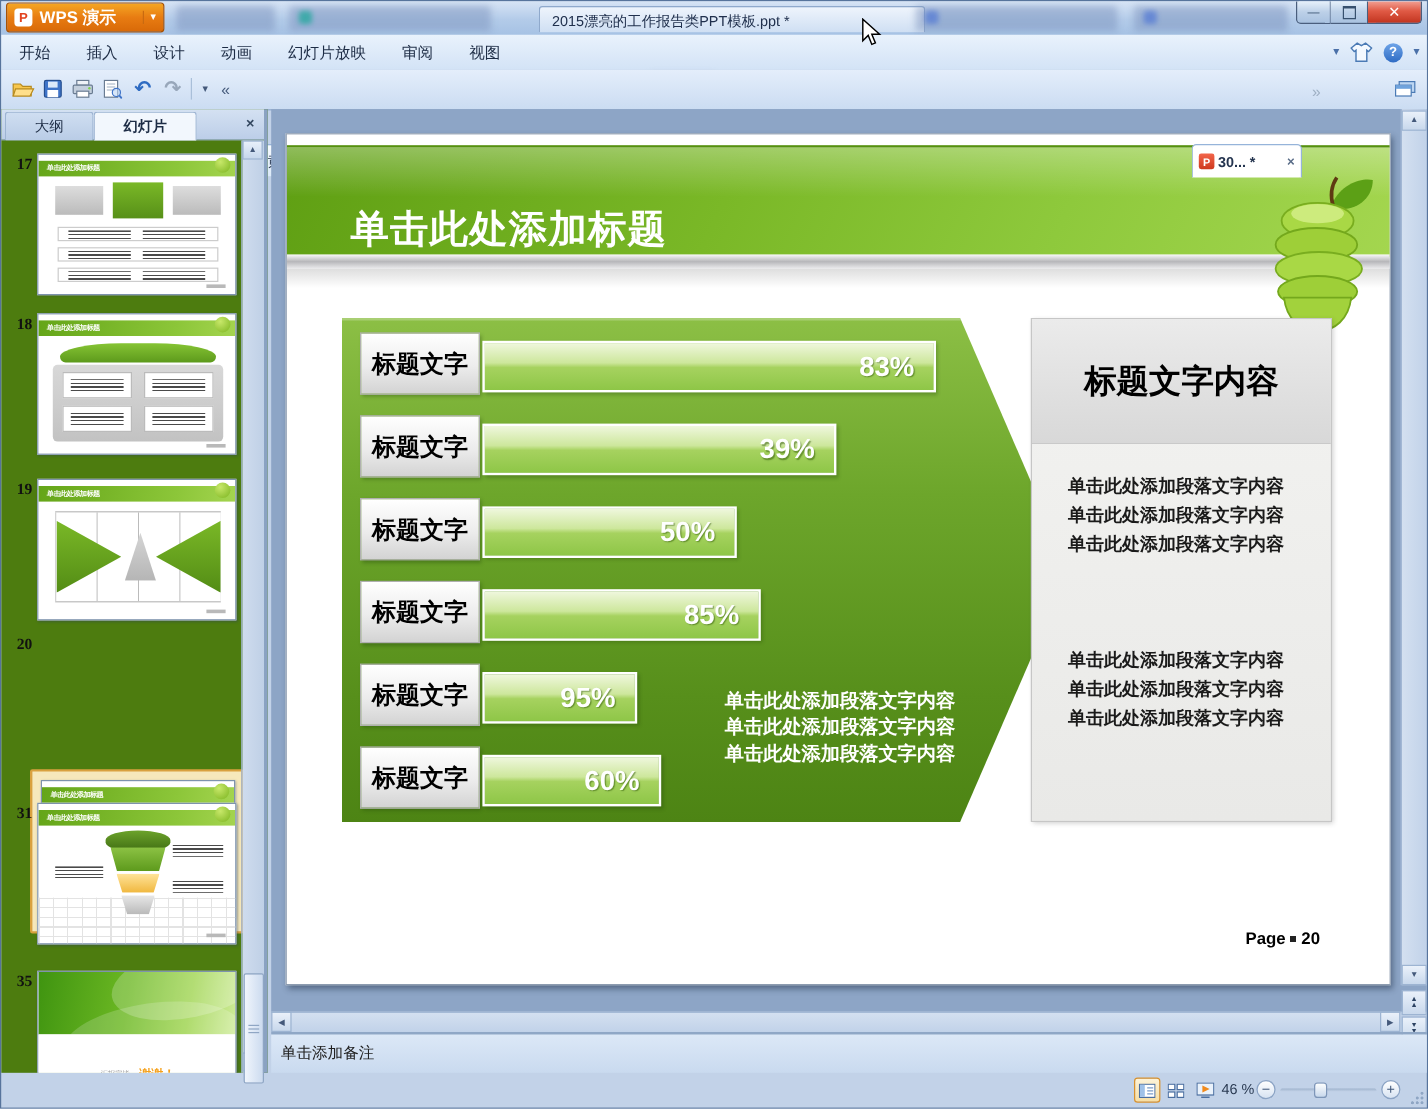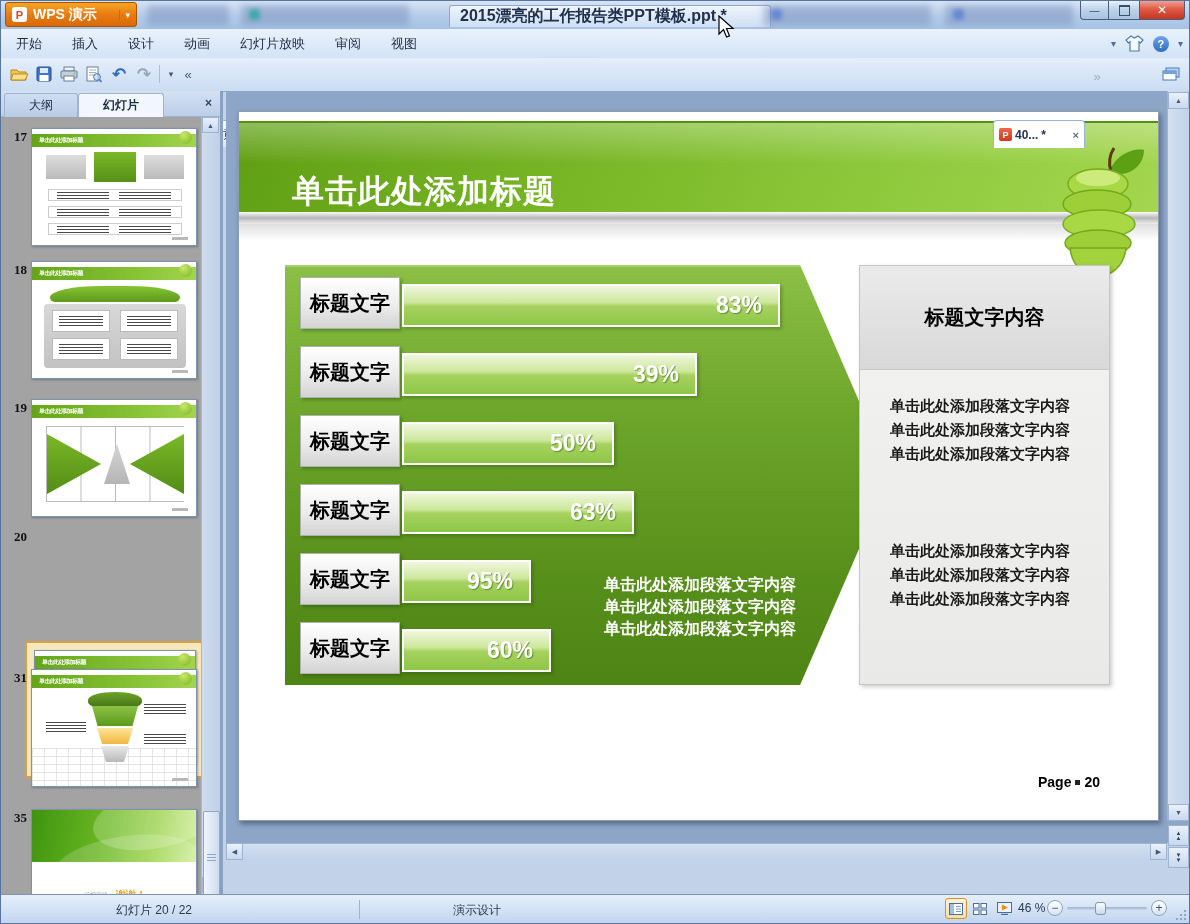--- a/index.html
+++ b/index.html
@@ -7,21 +7,21 @@
   .app{position:relative;width:1190px;height:924px;overflow:hidden;background:#c2d2e8;border:1px solid #57749c;box-sizing:border-box;}
   .abs{position:absolute;}
   
   .titlebar{position:absolute;left:0;top:0;width:1190px;height:28px;background:linear-gradient(180deg,#d7e4f5,#b3cbe9 55%,#a6c2e4);}
   .wpsbtn{position:absolute;left:4px;top:1px;height:25px;width:132px;display:flex;align-items:center;gap:6px;padding:0 6px;box-sizing:border-box;
     background:linear-gradient(180deg,#f5a623,#e87c12 50%,#d96a08);border:1px solid #a65207;border-radius:3px;color:#fff;font-size:14px;font-weight:bold;cursor:default;}
   .wpslogo{width:15px;height:15px;background:#fff;border-radius:3px;color:#e2421f;font-size:11px;font-weight:bold;display:flex;align-items:center;justify-content:center;}
   .wpsdrop{margin-left:auto;font-size:9px;border-left:1px solid #c96a10;padding-left:5px;color:#fff;}
   .blurblob{filter:blur(3px);background:#7d93bd;opacity:.5;border-radius:3px;}
   .ttab{position:absolute;top:4px;height:21px;border-radius:3px 3px 0 0;}
-  .ttab.activetab{background:linear-gradient(180deg,#eef4fc,#cfdff3);border:1px solid #8fa9cc;border-bottom:none;display:flex;align-items:flex-end;padding:0 10px;font-size:16px;color:#20304d;filter:none;opacity:1;font-weight:bold;}
+  .ttab.activetab{background:linear-gradient(180deg,#eef4fc,#cfdff3);border:1px solid #8fa9cc;border-bottom:none;display:flex;align-items:flex-end;padding:0 10px;font-size:12px;color:#20304d;filter:none;opacity:1;}
   .tabdot{position:absolute;top:8px;width:11px;height:11px;border-radius:3px;filter:blur(2px);opacity:.8;}
   .winbtns{position:absolute;right:6px;top:0;display:flex;}
   .winbtn{height:19px;border:1px solid #4a5e7d;border-top:none;display:flex;align-items:center;justify-content:center;box-sizing:border-box;
     background:linear-gradient(180deg,#e7f1fb,#bcd0e8 50%,#a9c2e0);color:#37506e;font-size:10px;}
   .winbtn.min{width:29px;border-radius:0 0 0 4px;}
   .winbtn.max{width:30px;border-left:none;border-right:none;}
   .winbtn.close{width:46px;border-radius:0 0 4px 0;background:linear-gradient(180deg,#f2a093,#e05a45 45%,#c23520);color:#fff;font-weight:bold;font-size:12px;}
   .maxglyph{width:9px;height:8px;border:1px solid #37506e;border-top:2px solid #37506e;background:transparent;}
   
   .menubar{position:absolute;left:0;top:28px;width:1190px;height:29px;background:linear-gradient(180deg,#e9f2fc,#d3e3f6);border-bottom:1px solid #b9cfe8;display:flex;align-items:center;}
@@ -35,21 +35,21 @@
   .tsep{position:absolute;top:7px;width:1px;height:18px;background:#a9bfd9;}
   .dtab{position:absolute;top:62px;height:27px;width:86px;border:1px solid #96b4da;border-bottom:none;border-radius:4px 4px 0 0;
     background:linear-gradient(180deg,#f7fbff,#dbe9f8);display:flex;align-items:center;gap:3px;padding:0 5px;font-size:12px;color:#24344f;box-sizing:border-box;}
   .dtab .lbl{white-space:nowrap;overflow:hidden;}
   .dtab .star{color:#24344f;}
   .dtab .x{margin-left:auto;color:#5a6d88;font-size:11px;font-weight:bold;}
   .dtab.active{background:#fff;font-weight:bold;height:28px;z-index:2;width:92px;}
   .ppticon{flex:0 0 13px;width:13px;height:13px;border-radius:2px;background:linear-gradient(#f2654a,#ce391e);color:#fff;font-size:9px;font-weight:bold;display:flex;align-items:center;justify-content:center;}
   .plusbtn{position:absolute;top:64px;height:23px;display:flex;align-items:center;gap:3px;padding:0 6px;border:1px solid #96b4da;border-radius:3px;background:linear-gradient(#f7fbff,#dbe9f8);color:#2c4a77;font-weight:bold;}
   
-  .sidebar{position:absolute;left:0;top:90px;width:222px;height:803px;background:#a3a3a3;border-right:3px solid #8aa2c2;box-sizing:border-box;}
+  .sidebar{position:absolute;left:0;top:90px;width:222px;height:803px;background:#4d7c0f;border-right:3px solid #8aa2c2;box-sizing:border-box;}
   .stabs{position:absolute;left:0;top:0;width:219px;height:25px;background:linear-gradient(#d4e1f2,#bccee8);border-bottom:1px solid #9db4d2;}
   .stab{position:absolute;top:2px;height:23px;display:flex;align-items:center;justify-content:center;font-size:12px;color:#1d2c45;border:1px solid #9db4d2;border-bottom:none;border-radius:3px 3px 0 0;background:linear-gradient(#cfdef1,#b9cce6);}
   .stab.active{background:#f2f7fd;font-weight:bold;}
   .sclose{position:absolute;right:8px;top:5px;font-size:12px;color:#33475f;font-weight:bold;}
   .thumbwrap{position:absolute;left:0;top:26px;width:204px;height:777px;overflow:hidden;}
   .snum{position:absolute;width:24px;text-align:right;font-size:13px;font-weight:bold;color:#111;font-family:"Liberation Serif","DejaVu Serif",serif;}
   .thumb{position:absolute;left:30px;width:166px;height:118px;background:#fff;border:1px solid #7e93ad;box-shadow:1px 1px 2px rgba(40,60,90,.4);box-sizing:border-box;overflow:hidden;}
   .selwrap{position:absolute;left:24px;top:524px;width:178px;height:137px;background:#f6e8bb;border:2px solid #d9a13f;border-radius:2px;box-sizing:border-box;}
   .mhead{position:absolute;left:0;top:5px;width:100%;height:13px;background:linear-gradient(100deg,#64a518,#8cc639 70%,#a4d44f);display:flex;align-items:center;}
   .mhead span{color:#fff;font-size:6px;font-weight:bold;padding-left:7px;letter-spacing:-.5px;}
@@ -72,21 +72,21 @@
     clip-path:polygon(0 0,85% 0,100% 50%,85% 100%,0 100%);box-shadow:inset 0 2px 0 rgba(255,255,255,.25);}
   .barrow{position:absolute;left:61px;height:52px;}
   .barlabel{position:absolute;left:0;top:0;width:100px;height:52px;background:linear-gradient(180deg,#ffffff,#ececec 55%,#d3d3d3);border:1px solid #b0b0b0;box-shadow:2px 2px 3px rgba(30,60,10,.35);
     display:flex;align-items:center;justify-content:center;font-size:20px;font-weight:bold;color:#000;box-sizing:border-box;}
   .bar{position:absolute;left:102px;top:7px;height:39px;border:2px solid #fff;box-sizing:content-box;
     background:linear-gradient(180deg,#eff7dd 0%,#cde79c 42%,#a6d25f 52%,#8ec647 100%);box-shadow:2px 2px 3px rgba(30,60,10,.3);}
   .pct{position:absolute;right:16px;top:0;height:39px;line-height:39px;color:#fff;font-size:23px;font-weight:bold;text-shadow:1px 1px 1px rgba(40,80,0,.5);}
   .arrowtext{position:absolute;left:365px;top:462px;width:230px;color:#fff;font-size:16px;font-weight:bold;line-height:22px;}
   .panel{position:absolute;left:620px;top:153px;width:251px;height:420px;border:1px solid #c6c6c6;background:linear-gradient(180deg,#f3f3f1,#e9e9e7);box-sizing:border-box;box-shadow:2px 2px 4px rgba(60,60,60,.25);}
   .panelhead{position:absolute;left:0;top:0;width:100%;height:104px;background:linear-gradient(180deg,#ebebeb,#d8d8d8);border-bottom:1px solid #c9c9c9;display:flex;align-items:center;justify-content:center;box-sizing:border-box;}
-  .panelhead span{font-size:20px;font-weight:bold;color:#000;}
+  .panelhead span{font-size:27px;font-weight:bold;color:#000;}
   .ppara{position:absolute;left:30px;width:200px;color:#1a1a1a;font-size:15px;font-weight:bold;line-height:24px;}
   .pagetag{position:absolute;right:58px;top:662px;font-size:14px;font-weight:bold;color:#000;display:flex;align-items:center;gap:4px;}
   .pagesq{width:5px;height:5px;background:#222;}
   
   .vscroll{position:absolute;left:1166px;top:90px;width:22px;height:730px;background:linear-gradient(90deg,#d4e0f0,#c1d2e9);border-left:1px solid #9db4d2;box-sizing:border-box;}
   .varrow{position:absolute;left:1167px;width:21px;height:17px;display:flex;align-items:center;justify-content:center;font-size:7px;color:#44597a;background:linear-gradient(#eaf1fa,#c8d8ec);border:1px solid #9db4d2;box-sizing:border-box;}
   .dblbtn{position:absolute;left:1167px;width:21px;height:21px;display:flex;flex-direction:column;align-items:center;justify-content:center;font-size:6px;line-height:5px;color:#2c4262;background:linear-gradient(#eaf1fa,#c8d8ec);border:1px solid #9db4d2;box-sizing:border-box;}
   .hscroll{position:absolute;left:225px;top:842px;width:941px;height:17px;background:linear-gradient(180deg,#d4e0f0,#c1d2e9);border-top:1px solid #9db4d2;box-sizing:border-box;}
   .harrow{position:absolute;top:842px;width:17px;height:17px;display:flex;align-items:center;justify-content:center;font-size:7px;color:#44597a;background:linear-gradient(#eaf1fa,#c8d8ec);border:1px solid #9db4d2;box-sizing:border-box;}
   .notes{position:absolute;left:225px;top:859px;width:965px;height:34px;background:linear-gradient(180deg,#dce8f7,#c9daef);border-top:2px solid #8fa7c6;box-sizing:border-box;display:flex;align-items:center;}
@@ -248,21 +248,21 @@
       <span class="x">×</span>
     </div>
     <div class="dtab" style="left:904px;">
       <span class="ppticon">P</span>
       <span class="lbl">财务...</span>
       <span class="star">*</span>
       <span class="x">×</span>
     </div>
     <div class="dtab active" style="left:992px;">
       <span class="ppticon">P</span>
-      <span class="lbl">40...</span>
+      <span class="lbl">30...</span>
       <span class="star">*</span>
       <span class="x">×</span>
     </div>
     <div class="tbtn" style="left:1088px;width:16px;color:#9fb0c4;font-size:13px;top:6px;">»</div>
     <div class="plusbtn" style="left:1106px;">
       <span>+</span>
       <span style="font-size:8px;">▾</span>
     </div>
     <div class="tbtn" style="left:1158px;">
       <svg width="18" height="14" viewBox="0 0 18 14">
@@ -456,21 +456,21 @@
         </div>
       <div class="bar" style="width: 208px;">
           <span class="pct">50%</span>
         </div>
     </div>
     <div class="barrow" style="top:372px;">
       <div class="barlabel">
           <span>标题文字</span>
         </div>
       <div class="bar" style="width: 228px;">
-          <span class="pct">63%</span>
+          <span class="pct">85%</span>
         </div>
     </div>
     <div class="barrow" style="top:441px;">
       <div class="barlabel">
           <span>标题文字</span>
         </div>
       <div class="bar" style="width: 125px;">
           <span class="pct">95%</span>
         </div>
     </div>
@@ -520,26 +520,24 @@
       <span>▲</span>
   </div>
   <div class="dblbtn" style="top:846px;">
     <span>▼</span>
       <span>▼</span>
   </div>
   <div class="hscroll"></div>
   <div class="harrow" style="left:225px;">◀</div>
   <div class="harrow" style="left:1149px;">▶</div>
 
-
-  <div class="statusbar">
-    <span class="stext" style="left:115px;">幻灯片 20 / 22</span>
-    <div class="sdiv" style="left:358px;"></div>
-    <span class="stext" style="left:452px;">演示设计</span>
-  </div>
+  <div class="notes">
+    <span>单击添加备注</span>
+  </div>
+
   <div class="viewbtn activeview" style="left:944px;">
     <svg width="14" height="12" viewBox="0 0 14 12">
       <rect x="0.5" y="0.5" width="13" height="11" fill="#fff" stroke="#4a6ea0"></rect>
       <rect x="1" y="1" width="4" height="10" fill="#9fc1e8"></rect>
       <line x1="7" y1="3.5" x2="12" y2="3.5" stroke="#7a9cc8"></line>
       <line x1="7" y1="6" x2="12" y2="6" stroke="#7a9cc8"></line>
       <line x1="7" y1="8.5" x2="12" y2="8.5" stroke="#7a9cc8"></line>
     </svg>
   </div>
   <div class="viewbtn" style="left:968px;">

